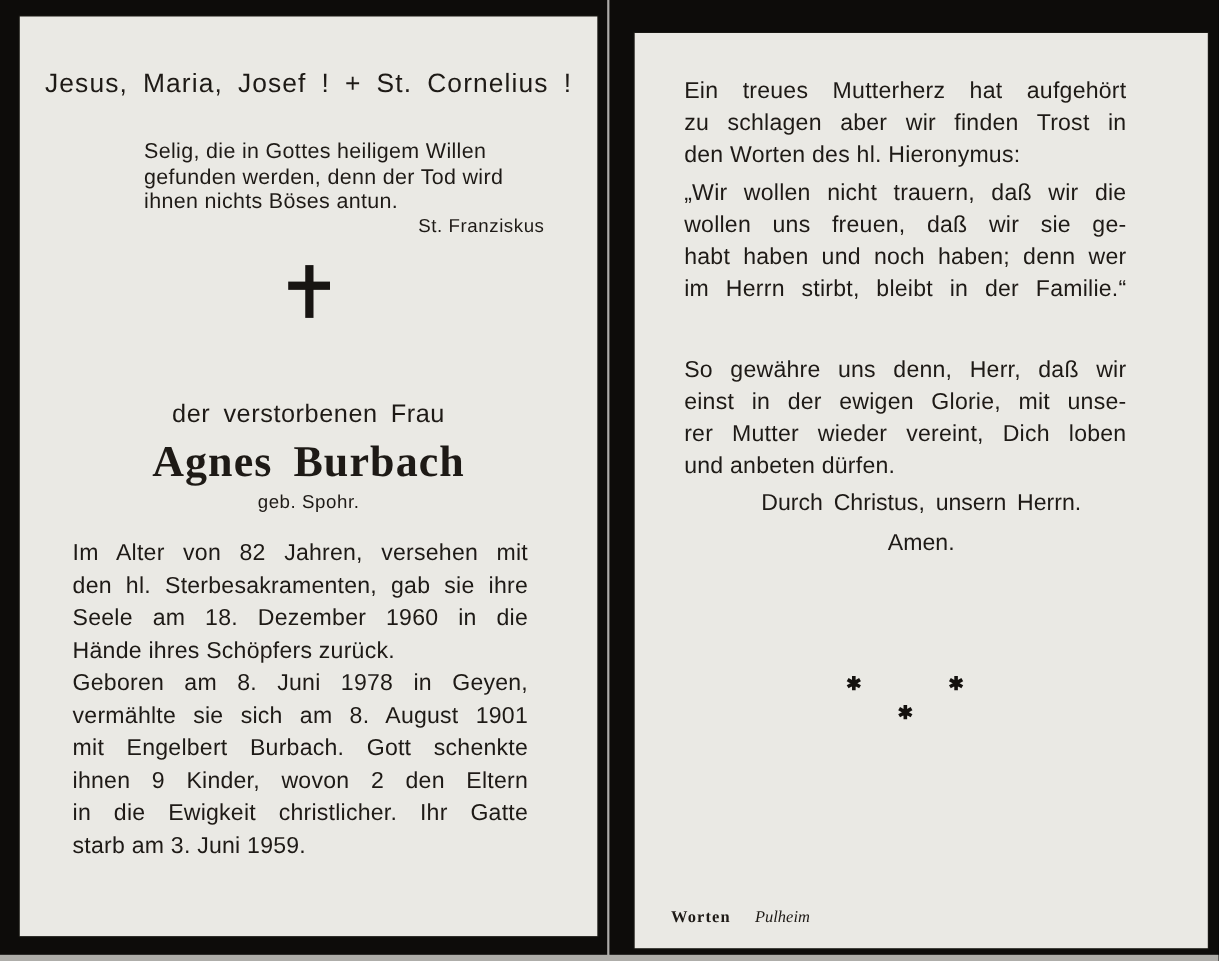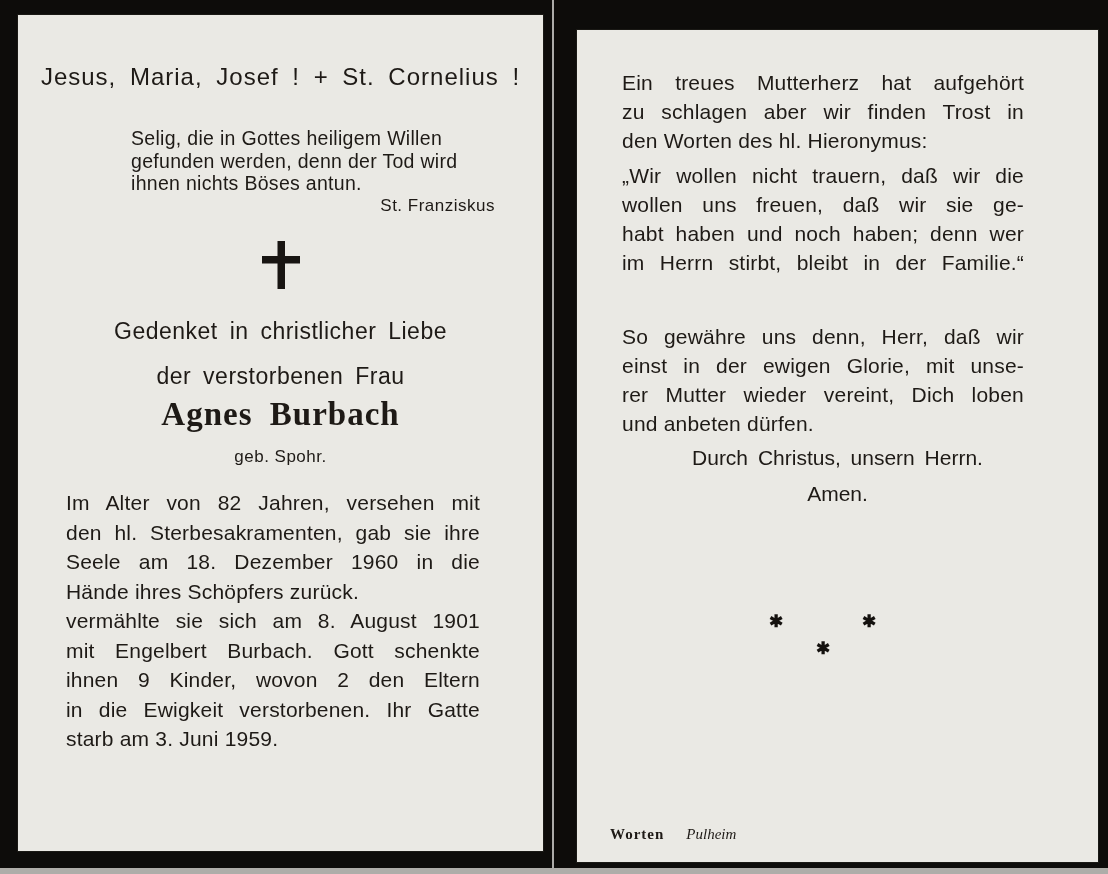--- a/index.html
+++ b/index.html
@@ -29,21 +29,21 @@
   .abs{position:absolute;}
   .center{left:0;width:100%;text-align:center;}
   
   .invocation{top:48px;font-size:24px;letter-spacing:1px;word-spacing:6px;}
   .opening-quote{top:112px;left:113px;width:362px;font-size:19.5px;line-height:22.5px;letter-spacing:.3px;}
   .attribution{top:181px;left:0;width:456px;text-align:right;font-size:17px;letter-spacing:.5px;margin-left:21px;}
   .cross-wrap{top:226px;left:0;width:100%;text-align:center;}
   .memorial-1{top:303px;font-size:23px;word-spacing:5px;letter-spacing:.5px;}
   .memorial-2{top:348px;font-size:23px;word-spacing:5px;letter-spacing:.5px;}
   .deceased-name{
-    top:381px;font-size:33px;font-weight:bold;
+    top:381px;font-size:40px;font-weight:bold;
     font-family:"Liberation Serif", serif;letter-spacing:1px;word-spacing:8px;
   }
   .maiden-name{top:432px;font-size:17px;letter-spacing:.5px;}
   .bio{top:473px;left:48px;width:414px;font-size:21px;line-height:29.5px;letter-spacing:.2px;}
   
   .rp-block{left:45px;width:402px;font-size:21px;line-height:29px;letter-spacing:.2px;}
   .rp-intro{top:38px;}
   .rp-quote{top:131px;}
   .rp-prayer{top:292px;}
   .closing-1{top:416px;font-size:21px;word-spacing:4px;}
@@ -79,35 +79,35 @@
 
     <div class="abs cross-wrap">
       <span class="cross-icon">
         <svg width="40" height="48" viewBox="0 0 40 48" aria-hidden="true">
           <rect x="16.5" y="0" width="7.5" height="48" fill="#181512"></rect>
           <rect x="1" y="15" width="38" height="7.5" fill="#181512"></rect>
         </svg>
       </span>
     </div>
 
-    <div class="abs center memorial-1">Gedenket in christlicher Liebe</div>
     <div class="abs center memorial-2">der verstorbenen Frau</div>
 
     <div class="abs center deceased-name">Agnes Burbach</div>
     <div class="abs center maiden-name">geb. Spohr.</div>
 
     <div class="abs bio">
       <span class="line j">Im Alter von 82 Jahren, versehen mit</span>
       <span class="line j">den hl. Sterbesakramenten, gab sie ihre</span>
       <span class="line j">Seele am 18. Dezember 1960 in die</span>
       <span class="line">Hände ihres Schöpfers zurück.</span>
+      <span class="line j">Geboren am 8. Juni 1978 in Geyen,</span>
       <span class="line j">vermählte sie sich am 8. August 1901</span>
       <span class="line j">mit Engelbert Burbach. Gott schenkte</span>
       <span class="line j">ihnen 9 Kinder, wovon 2 den Eltern</span>
-      <span class="line j">in die Ewigkeit verstorbenen. Ihr Gatte</span>
+      <span class="line j">in die Ewigkeit christlicher. Ihr Gatte</span>
       <span class="line">starb am 3. Juni 1959.</span>
     </div>
   </div>
 
   <div class="fold-line"></div>
 
   <div class="page page-right">
 
     <div class="abs rp-block rp-intro">
       <span class="line j">Ein treues Mutterherz hat aufgehört</span>

